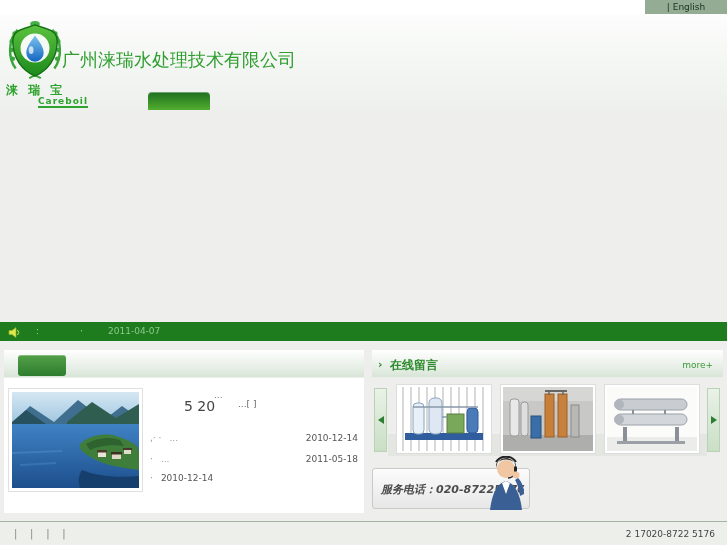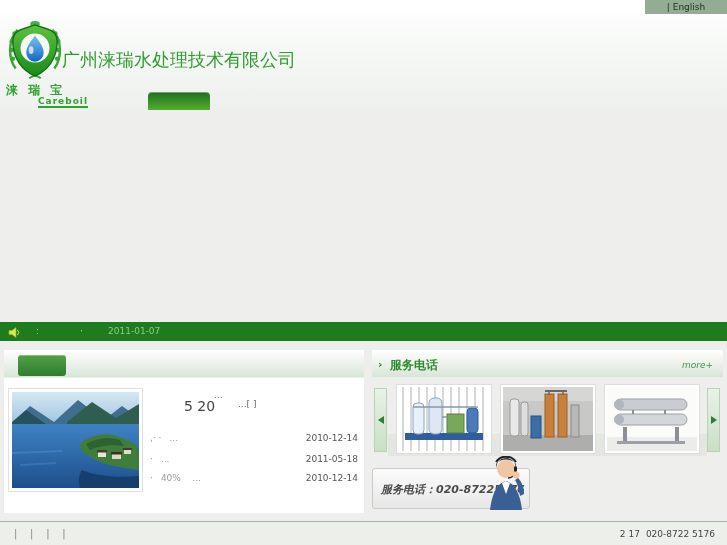--- a/index.html
+++ b/index.html
@@ -54,21 +54,21 @@
   .news-row { position:absolute; left:146px; width:208px; height:14px; font-size:9px; display:flex; cursor:pointer; }
   .news-row .bullet { color:#999; margin-right:8px; white-space:pre; }
   .news-row .ntext { color:#999; flex:1; white-space:pre; }
   .news-row .ndate { color:#555;text-align:right; }
   .row-0 { top:55px; } .row-1 { top:76px; } .row-2 { top:95px; }
 
   
   .panel-right { position:absolute; top:350px; left:372px; width:351px; height:163px; }
   .p-chevron { position:absolute; top:8px; left:6px; font-size:11px; font-weight:bold; color:#2e8b2e; }
   .p-title { position:absolute; top:7px; left:18px; font-size:12px; font-weight:bold; color:#2e8b2e; }
-  .p-more { position:absolute; top:10px; right:10px; font-size:9px; color:#3a9a3a; cursor:pointer;font-style:italic; }
+  .p-more { position:absolute; top:10px; right:10px; font-size:9px; color:#3a9a3a; cursor:pointer; }
   .carousel { position:absolute; top:30px; left:0; width:351px; height:84px; }
   .carousel-band { position:absolute; top:54px; left:16px; right:16px; height:22px; background:#e4e6e2; }
   .arrow-strip { position:absolute; top:8px; width:13px; height:64px; border:1px solid #b9d2b5;
     background:linear-gradient(#e9f2e7, #c9dfc5); cursor:pointer; display:flex; align-items:center; justify-content:center; }
   .arrow-left { left:2px; } .arrow-right { right:3px; }
   .tri-left { width:0; height:0; border-top:4px solid transparent; border-bottom:4px solid transparent; border-right:6px solid #2e7d32; }
   .tri-right { width:0; height:0; border-top:4px solid transparent; border-bottom:4px solid transparent; border-left:6px solid #2e7d32; }
   .pframe { position:absolute; top:4px; width:96px; height:70px; background:#ffffff; border:1px solid #dddddd;
     padding:2px; cursor:pointer; }
   .pf-0 { left:24px; } .pf-1 { left:128px; } .pf-2 { left:232px; }
@@ -81,21 +81,21 @@
     color:#4a4a4a; white-space:nowrap; }
   .woman-svg { position:absolute; right:1px; top:-13px; }
   .msg-title { position:absolute; top:6px; left:40px; font-size:11px; font-weight:bold; font-style:italic; color:#3a3a3a; }
   .msg-sub { position:absolute; top:20px; left:40px; font-size:10px; font-style:italic; color:#8a8a8a; white-space:nowrap; }
   .pen-svg { position:absolute; right:2px; top:-8px; }
 
   
   .footer { position:absolute; top:521px; left:0; width:727px; height:24px; background:#edefeb;
     border-top:1px solid #a3b4a3; }
   .f-seps { position:absolute; top:6px; left:14px; font-size:10px; color:#888; white-space:pre; }
-  .f-right { position:absolute; top:7px; right:12px; font-size:9px; color:#444; display:flex; gap:6px; }
+  .f-right { position:absolute; top:7px; right:12px; font-size:9px; color:#444; display:flex; gap:0; }
 </style>
 </head>
 <body>
 
 <div class="page">
 
   <div class="topbar">
     <div class="english-box">| English</div>
   </div>
 
@@ -143,21 +143,21 @@
 
   <div class="ticker">
     <span class="speaker">
       <svg width="12" height="11" viewBox="0 0 12 11">
         <polygon points="1,3.5 4,3.5 8,0.5 8,10.5 4,7.5 1,7.5" fill="#d8e84e" stroke="#9db32a" stroke-width="0.6"></polygon>
         <path d="M9.5,3 A3.5,3.5 0 0 1 9.5,8" stroke="#d8e84e" stroke-width="1" fill="none"></path>
       </svg>
     </span>
     <span class="t-colon">:</span>
     <span class="t-dot">·</span>
-    <span class="t-date">2011-01-07</span>
+    <span class="t-date">2011-04-07</span>
   </div>
 
   <div class="panel-left">
     <div class="panel-head">
       <div class="tab-btn"></div>
     </div>
     <div class="panel-body-left">
       <div class="photo-frame">
         <svg width="127" height="96" viewBox="0 0 127 96">
           <defs>
@@ -197,30 +197,29 @@
         <span class="ntext">...</span>
         <span class="ndate">2010-12-14</span>
       </div>
       <div class="news-row row-1">
         <span class="bullet">·</span>
         <span class="ntext">...</span>
         <span class="ndate">2011-05-18</span>
       </div>
       <div class="news-row row-2">
         <span class="bullet">·</span>
-        <span class="ntext">40%    ...</span>
         <span class="ndate">2010-12-14</span>
       </div>
     </div>
   </div>
 
   <div class="panel-right">
     <div class="panel-head">
       <span class="p-chevron">›</span>
-      <span class="p-title">服务电话</span>
+      <span class="p-title">在线留言</span>
       <span class="p-more">more+</span>
     </div>
 
     <div class="carousel">
       <div class="carousel-band"></div>
 
       <div class="arrow-strip arrow-left">
         <span class="tri-left"></span>
       </div>
 

